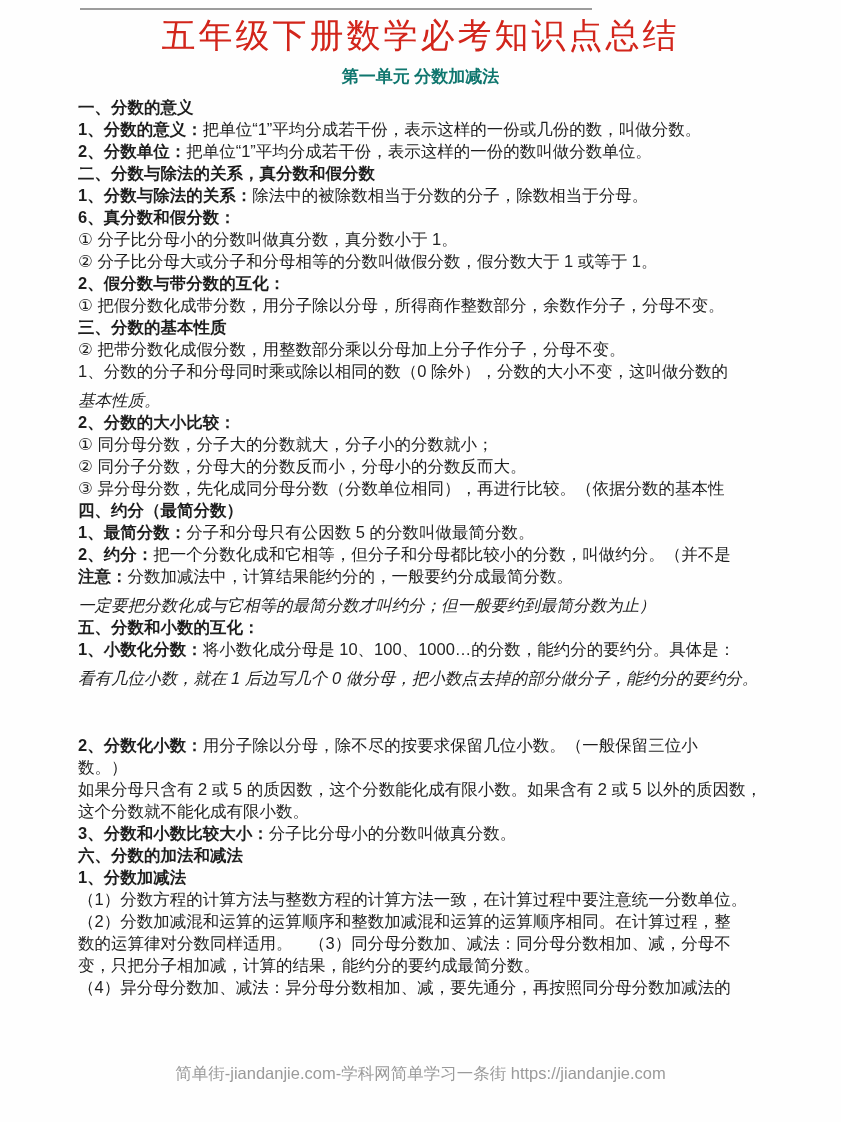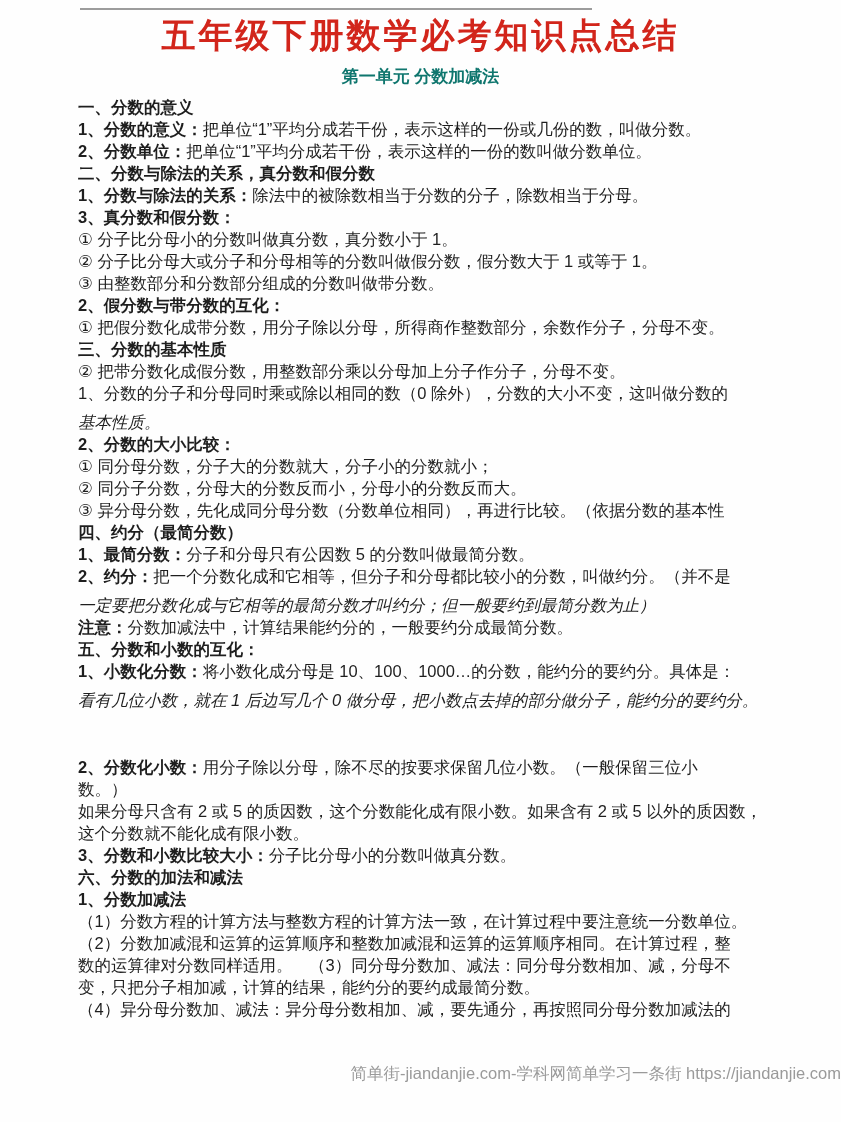--- a/index.html
+++ b/index.html
@@ -26,21 +26,21 @@
     position:absolute;
     left:80px;top:8px;
     width:512px;height:2px;
     background:var(--border-gray);
   }
   .title{
     margin:16px 0 0 0;
     text-align:center;
     font-size:34px;
     line-height:38px;
-    font-weight:bold;
+    font-weight:normal;
     letter-spacing:3px;
     color:var(--red);
   }
   .subtitle{
     margin:12px 0 0 0;
     text-align:center;
     font-size:17px;
     line-height:22px;
     font-weight:bold;
     color:#0f766e;
@@ -54,58 +54,57 @@
   .line{
     white-space:nowrap;
   }
   .line .lead{font-weight:bold;}
   .line.h{font-weight:bold;}
   .line.cont{margin-top:7px;font-style:italic;}
   .line.gapxl{margin-top:45px;}
   .footer{
     position:absolute;
     left:0;right:0;top:1062px;
-    text-align:right;
+    text-align:center;
     font-size:16.5px;
     line-height:22px;
     color:var(--footer-gray);
   }
 </style>
 </head>
 <body>
 
 <div class="doc">
   <div class="topline"></div>
   <h1 class="title">五年级下册数学必考知识点总结</h1>
   <h2 class="subtitle">第一单元 分数加减法</h2>
   <div class="body" id="doc-body">
       <div class="line h"><b class="lead">一、分数的意义</b></div>
       <div class="line"><b class="lead">1、分数的意义：</b><span>把单位“1”平均分成若干份，表示这样的一份或几份的数，叫做分数。</span></div>
       <div class="line"><b class="lead">2、分数单位：</b><span>把单位“1”平均分成若干份，表示这样的一份的数叫做分数单位。</span></div>
       <div class="line h"><b class="lead">二、分数与除法的关系，真分数和假分数</b></div>
       <div class="line"><b class="lead">1、分数与除法的关系：</b><span>除法中的被除数相当于分数的分子，除数相当于分母。</span></div>
-      <div class="line"><b class="lead">3、真分数和假分数：</b></div>
+      <div class="line"><b class="lead">6、真分数和假分数：</b></div>
       <div class="line"><span>① 分子比分母小的分数叫做真分数，真分数小于 1。</span></div>
       <div class="line"><span>② 分子比分母大或分子和分母相等的分数叫做假分数，假分数大于 1 或等于 1。</span></div>
-      <div class="line"><span>③ 由整数部分和分数部分组成的分数叫做带分数。</span></div>
       <div class="line"><b class="lead">2、假分数与带分数的互化：</b></div>
       <div class="line"><span>① 把假分数化成带分数，用分子除以分母，所得商作整数部分，余数作分子，分母不变。</span></div>
       <div class="line h"><b class="lead">三、分数的基本性质</b></div>
       <div class="line"><span>② 把带分数化成假分数，用整数部分乘以分母加上分子作分子，分母不变。</span></div>
       <div class="line"><span>1、分数的分子和分母同时乘或除以相同的数（0 除外），分数的大小不变，这叫做分数的</span></div>
       <div class="line cont"><span>基本性质。</span></div>
       <div class="line"><b class="lead">2、分数的大小比较：</b></div>
       <div class="line"><span>① 同分母分数，分子大的分数就大，分子小的分数就小；</span></div>
       <div class="line"><span>② 同分子分数，分母大的分数反而小，分母小的分数反而大。</span></div>
       <div class="line"><span>③ 异分母分数，先化成同分母分数（分数单位相同），再进行比较。（依据分数的基本性</span></div>
       <div class="line h"><b class="lead">四、约分（最简分数）</b></div>
       <div class="line"><b class="lead">1、最简分数：</b><span>分子和分母只有公因数 5 的分数叫做最简分数。</span></div>
       <div class="line"><b class="lead">2、约分：</b><span>把一个分数化成和它相等，但分子和分母都比较小的分数，叫做约分。（并不是</span></div>
+      <div class="line"><b class="lead">注意：</b><span>分数加减法中，计算结果能约分的，一般要约分成最简分数。</span></div>
       <div class="line cont"><span>一定要把分数化成与它相等的最简分数才叫约分；但一般要约到最简分数为止）</span></div>
-      <div class="line"><b class="lead">注意：</b><span>分数加减法中，计算结果能约分的，一般要约分成最简分数。</span></div>
       <div class="line h"><b class="lead">五、分数和小数的互化：</b></div>
       <div class="line"><b class="lead">1、小数化分数：</b><span>将小数化成分母是 10、100、1000…的分数，能约分的要约分。具体是：</span></div>
       <div class="line cont"><span>看有几位小数，就在 1 后边写几个 0 做分母，把小数点去掉的部分做分子，能约分的要约分。</span></div>
       <div class="line gapxl"><b class="lead">2、分数化小数：</b><span>用分子除以分母，除不尽的按要求保留几位小数。（一般保留三位小</span></div>
       <div class="line"><span>数。）</span></div>
       <div class="line"><span>如果分母只含有 2 或 5 的质因数，这个分数能化成有限小数。如果含有 2 或 5 以外的质因数，</span></div>
       <div class="line"><span>这个分数就不能化成有限小数。</span></div>
       <div class="line"><b class="lead">3、分数和小数比较大小：</b><span>分子比分母小的分数叫做真分数。</span></div>
       <div class="line h"><b class="lead">六、分数的加法和减法</b></div>
       <div class="line"><b class="lead">1、分数加减法</b></div>

